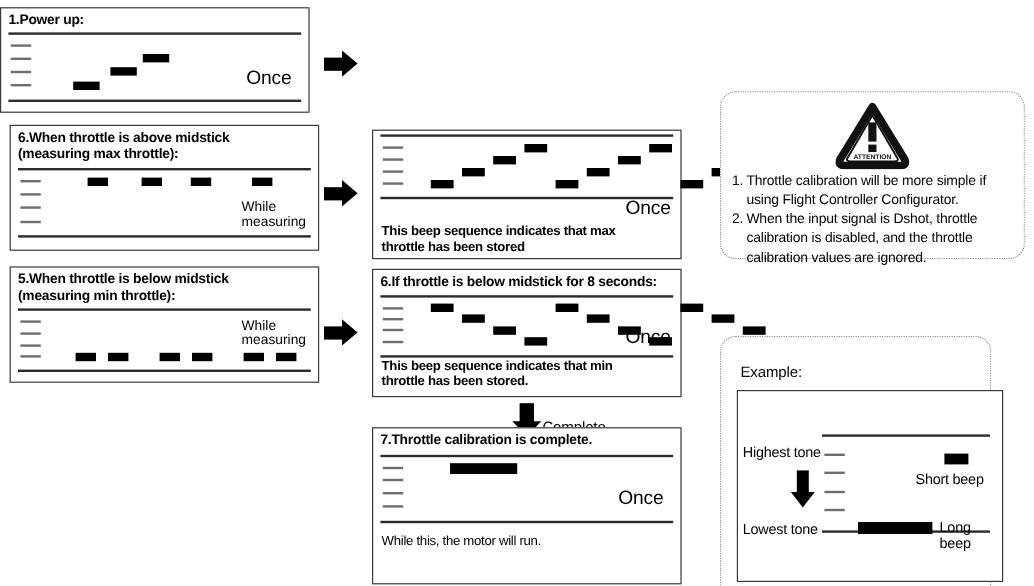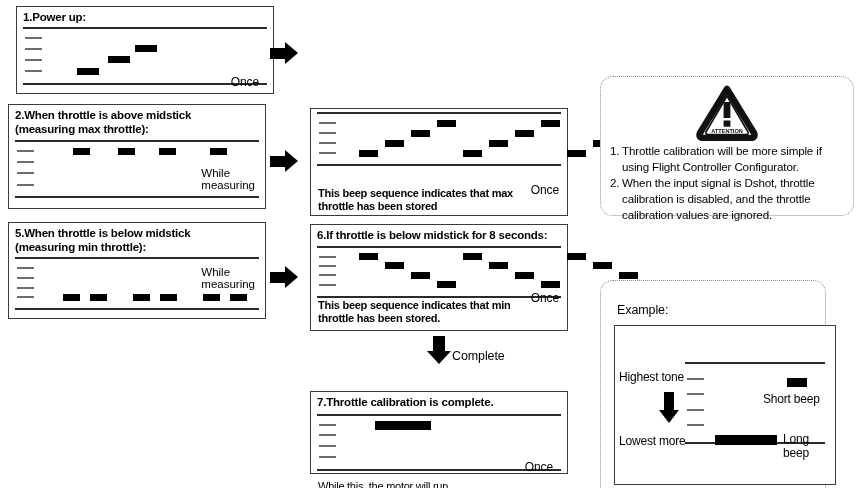--- a/index.html
+++ b/index.html
@@ -46,23 +46,22 @@
     height: 2px;
     background: #6e6e6e;
   }
   .beep {
     position: absolute;
     background: #000;
     height: 7px;
   }
   .once-label {
     position: absolute;
-    font-size: 12px;
+    font-size: 16px;
     letter-spacing: -0.1px;
-    margin-top: 18px;
   }
   .while-label {
     position: absolute;
     font-size: 11.5px;
     line-height: 1.06;
     white-space: pre-line;
   }
   .caption {
     position: absolute;
     font-size: 11px;
@@ -159,21 +158,21 @@
     position: absolute;
     font-size: 12px;
     letter-spacing: -0.2px;
   }
 </style>
 </head>
 <body>
 
 <div class="stage">
 
-  <div class="step-box" style="left:16px; top:6px; width:258px; height:88px;">
+  <div class="step-box" style="left:0; top:6px; width:258px; height:88px;">
     <div class="step-title">1.Power up:</div>
     <div class="staff" id="staff-1" style="height:58px;">
         <div class="staff-rule top"></div>
         <div class="staff-rule bottom"></div>
         <div class="tick" style="top: 10px;"></div>
         <div class="tick" style="top: 21.1765px;"></div>
         <div class="tick" style="top: 32.3529px;"></div>
         <div class="tick" style="top: 43.5294px;"></div>
         <div class="beep" style="left: 54px; width: 22px; top: 41.0294px;"></div>
         <div class="beep" style="left: 85px; width: 22px; top: 29.8529px;"></div>
@@ -182,21 +181,21 @@
     <div class="once-label" style="right:14px; top:50px;">Once</div>
   </div>
 
   <div class="arrow-right" style="left:270px; top:42px;">
     <div class="shaft"></div>
     <div class="head"></div>
   </div>
 
 
   <div class="step-box" style="left:8px; top:104px; width:258px; height:105px;">
-    <div class="step-title">2.When throttle is above midstick
+    <div class="step-title">6.When throttle is above midstick
 (measuring max throttle):</div>
     <div class="staff" id="staff-3" style="height:58px; margin-top:4px;">
         <div class="staff-rule top"></div>
         <div class="staff-rule bottom"></div>
         <div class="tick" style="top: 10px;"></div>
         <div class="tick" style="top: 21.1765px;"></div>
         <div class="tick" style="top: 32.3529px;"></div>
         <div class="tick" style="top: 43.5294px;"></div>
         <div class="beep" style="left: 58px; width: 17px; top: 7.5px;"></div>
         <div class="beep" style="left: 103px; width: 17px; top: 7.5px;"></div>
@@ -290,21 +289,21 @@
     <div class="caption" style="left:7px; top:74px;">This beep sequence indicates that min
 throttle has been stored.</div>
   </div>
 
   <div class="arrow-down" style="left:427px; top:336px;">
     <div class="shaft"></div>
     <div class="head"></div>
   </div>
   <div class="complete-label" style="left:452px; top:349px;">Complete</div>
 
-  <div class="step-box" style="left:310px; top:391px; width:258px; height:83px;">
+  <div class="step-box" style="left:310px; top:356px; width:258px; height:131px;">
     <div class="step-title">7.Throttle calibration is complete.</div>
     <div class="staff" id="staff-7" style="height:57px; margin-top:4px;">
         <div class="staff-rule top"></div>
         <div class="staff-rule bottom"></div>
         <div class="tick" style="top: 10px;"></div>
         <div class="tick" style="top: 20.8824px;"></div>
         <div class="tick" style="top: 31.7647px;"></div>
         <div class="tick" style="top: 42.6471px;"></div>
         <div class="beep" style="left: 58px; width: 56px; top: 7.5px; height: 9px;"></div>
       </div>
@@ -342,21 +341,21 @@
       <div class="staff" id="staff-ex" style="position:absolute; left:70px; top:36px; right:10px; height:82px; margin:0;">
           <div class="staff-rule top"></div>
           <div class="staff-rule bottom"></div>
           <div class="tick" style="top: 16px;"></div>
           <div class="tick" style="top: 31.2941px;"></div>
           <div class="tick" style="top: 46.5882px;"></div>
           <div class="tick" style="top: 61.8824px;"></div>
         </div>
 
       <div class="ex-tone-label" style="left:4px; top:44px;">Highest tone</div>
-      <div class="ex-tone-label" style="left:4px; top:108px;">Lowest more</div>
+      <div class="ex-tone-label" style="left:4px; top:108px;">Lowest tone</div>
 
       <div class="arrow-down-small" style="left:44px; top:66px;">
         <div class="shaft"></div>
         <div class="head"></div>
       </div>
 
       <div class="beep" style="left:172px; top:52px; width:20px; height:9px;"></div>
       <div class="ex-beep-label" style="left:148px; top:66px;">Short beep</div>
 
       <div class="beep" style="left:100px; top:109px; width:62px; height:10px;"></div>

